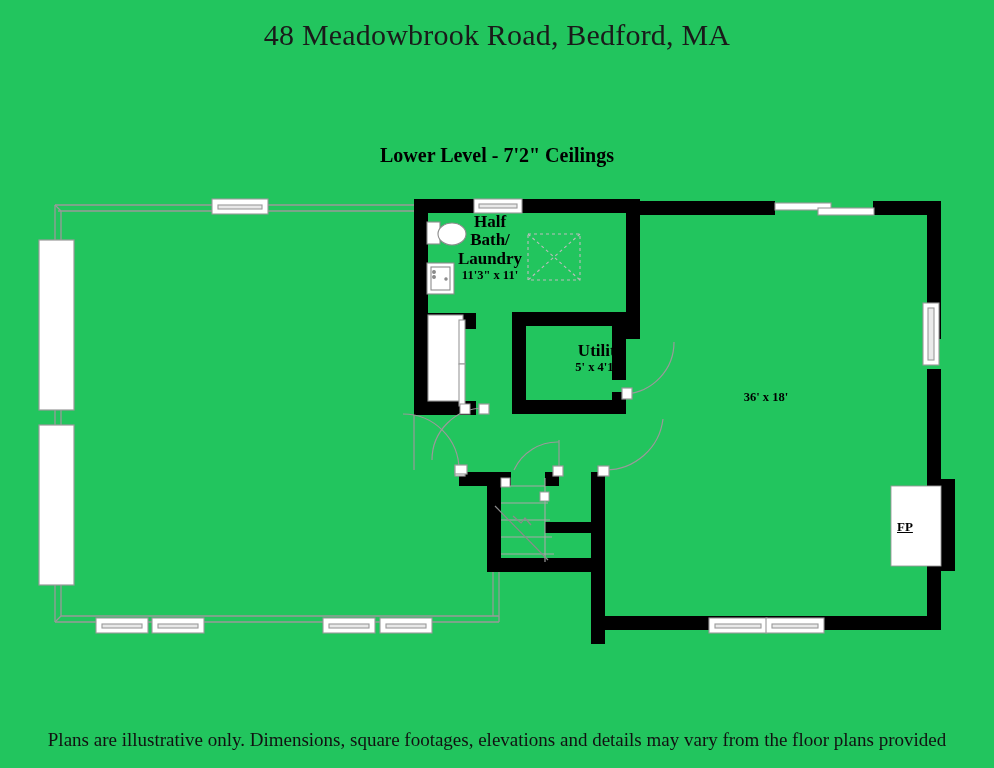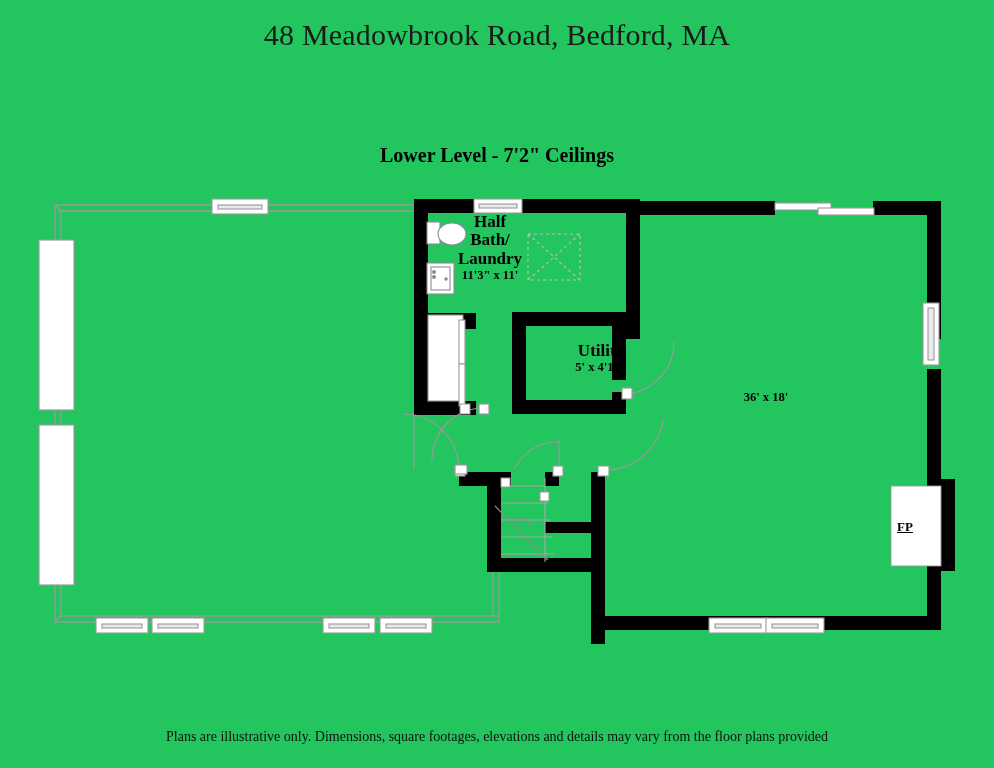--- a/index.html
+++ b/index.html
@@ -49,21 +49,21 @@
     text-align: center;
     font-size: 12px;
     font-weight: 400;
     color: #1a1a1a;
   }
   .footer-note {
     position: absolute;
     left: 0; top: 729px;
     width: 994px;
     text-align: center;
-    font-size: 14px;
+    font-size: 19px;
     color: #111;
   }
   
   .room-label {
     position: absolute;
     text-align: center;
     line-height: 1.08;
     color: #000;
   }
   .room-label .rl-name {

